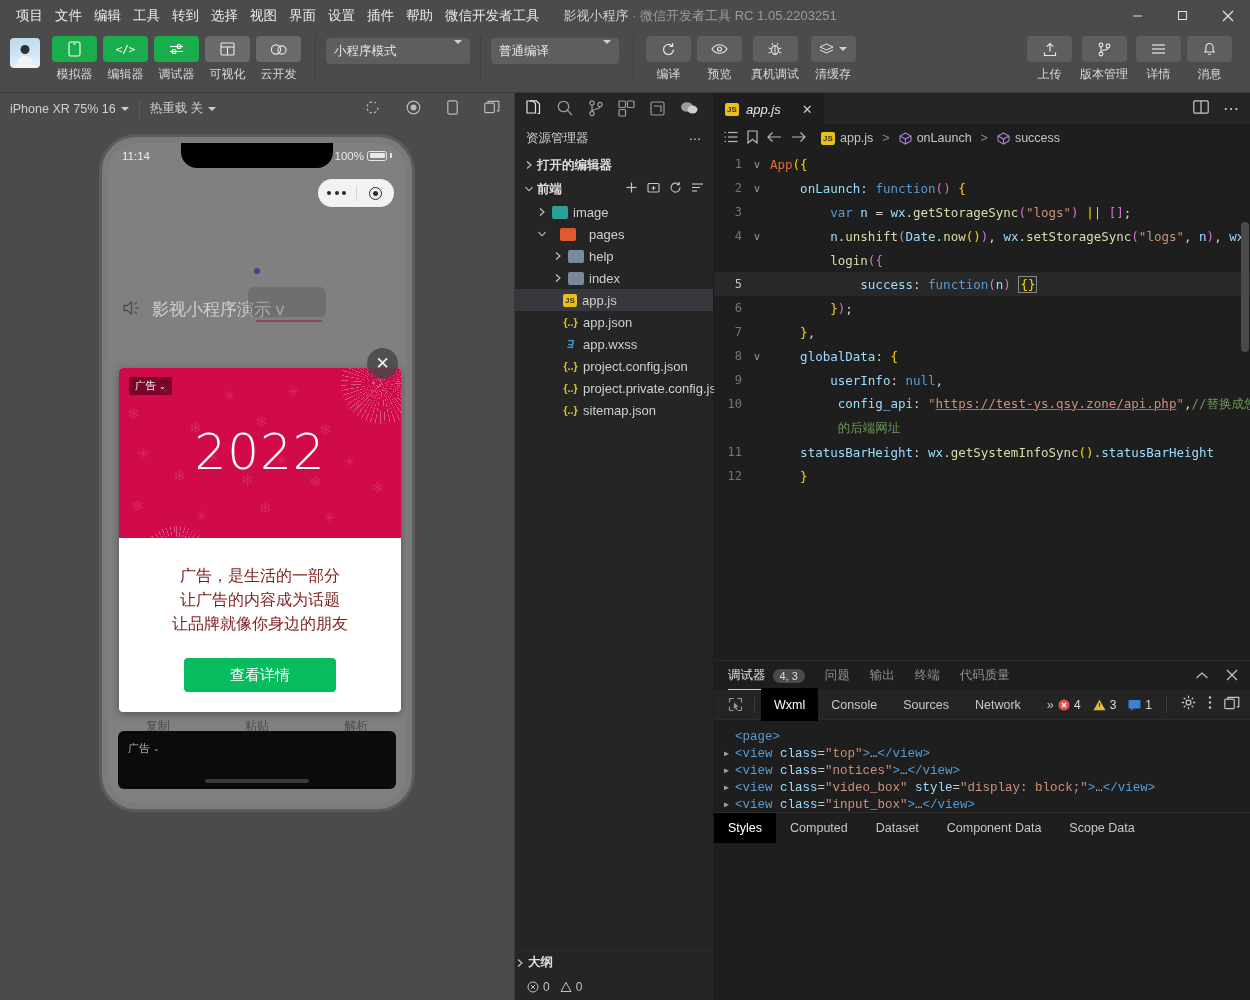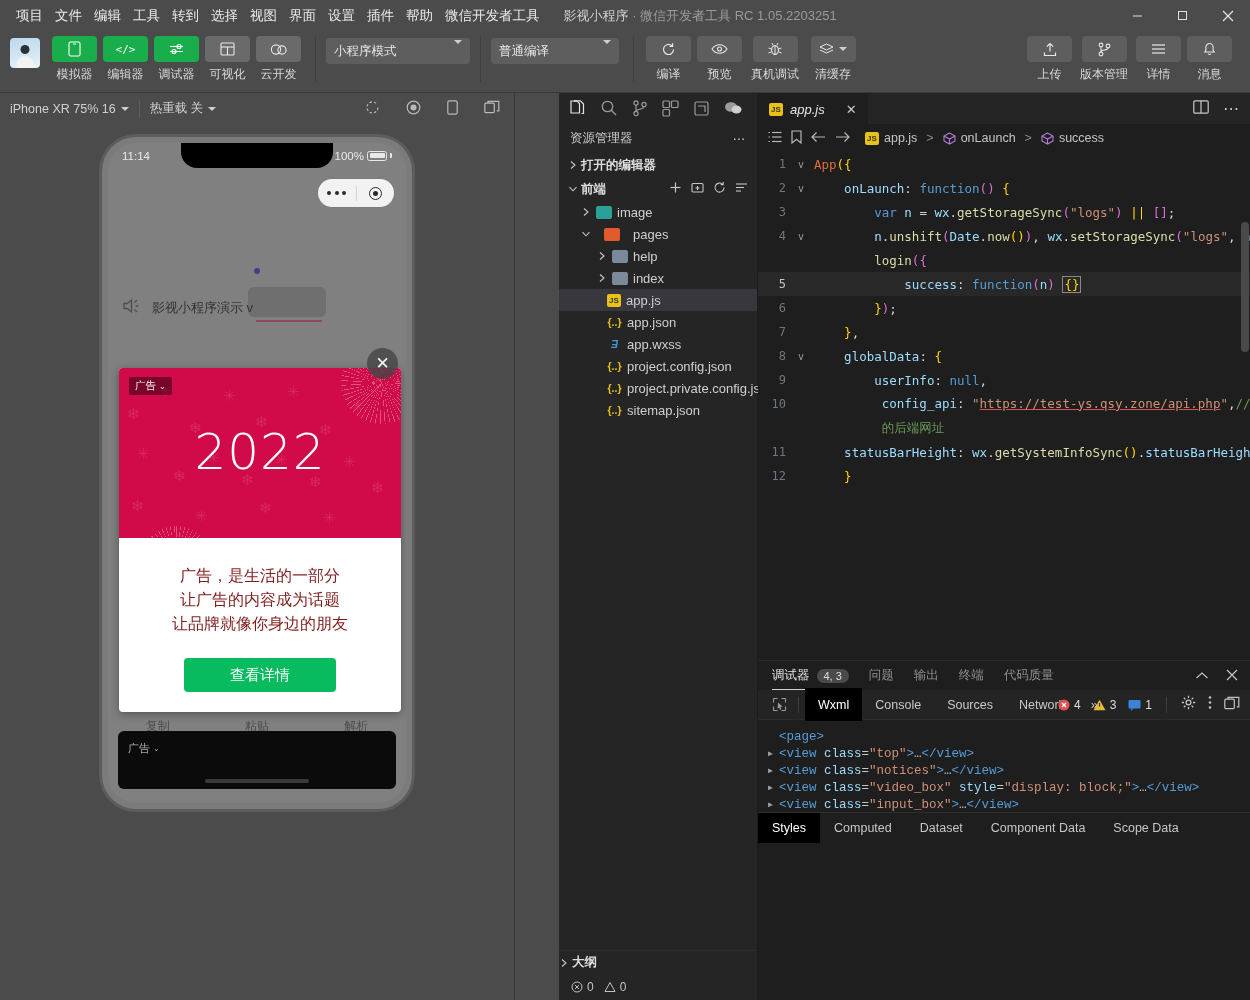--- a/index.html
+++ b/index.html
@@ -99,21 +99,21 @@
   .capsule .dots { flex:1; display:flex; justify-content:center; gap:3.5px; }
   .capsule .dots i { width:4px;height:4px;border-radius:50%;background:#2a2a2a; display:block;}
   .capsule .vline { width:1px; height:15px; background:#d5d5d5; }
   .capsule .target { flex:1; display:flex; justify-content:center; }
   .capsule .target span { width:13px;height:13px;border-radius:50%;border:1.3px solid #2a2a2a; display:flex;align-items:center;justify-content:center;}
   .capsule .target span::after{content:"";width:5px;height:5px;border-radius:50%;background:#2a2a2a;}
 
   .pg-dot { position: absolute; top: 125px; left: 50%; transform: translateX(-50%); width:6px;height:6px;border-radius:50%;background:#3f3f8f; }
 
   .notice-row { position:absolute; top: 155px; left: 0; right:0; display:flex; align-items:center; padding: 0 14px; gap: 10px; }
-  .notice-text { color:#000000; font-size:13px; opacity:.62; white-space:nowrap; }
+  .notice-text { color:#ffffff; font-size:17px; opacity:.62; white-space:nowrap; }
   .input-ghost { position:absolute; top:144px; left: 140px; width: 78px; height: 30px; background: rgba(60,60,60,.25); border-radius: 6px; }
   .input-underline { position:absolute; top:177px; left: 148px; width: 66px; height: 2px; background: #9c2142; opacity:.6;}
 
   .sm-close {
     position:absolute; right: 8px; top: 205px; width: 31px; height: 31px; border-radius:50%;
     background: rgba(70,70,70,.82); color:#f0f0f0; display:flex; align-items:center; justify-content:center;
     font-size: 17px; z-index: 12;
   }
 
   .ad-card {
@@ -149,21 +149,21 @@
   .bottom-ad {
     position:absolute; left: 10px; right: 10px; bottom: 14px; height: 58px;
     background:#0b0b0b; border-radius: 6px; overflow:hidden;
   }
   .bottom-ad .ad-tag2 { position:absolute; left:10px; top:10px; color:#a9a9a9; font-size:11px; display:flex; gap:3px; align-items:center;}
   .home-ind { position:absolute; bottom:6px; left:50%; transform:translateX(-50%); width:104px;height:4px;border-radius:2px;background:#3a3a3a; }
 
   .sim-status { height: 30px; background:#4b4b4b; display:flex; align-items:center; padding: 0 12px; color:#bfbfbf; font-size:12px; gap:8px; position:relative;}
 
   
-  .explorer { width: 199px; background: #252526; display:flex; flex-direction:column; border-right:1px solid #1b1b1b;margin-left:44px; }
+  .explorer { width: 199px; background: #252526; display:flex; flex-direction:column; border-right:1px solid #1b1b1b; }
   .act-row { height: 30px; display:flex; align-items:center; gap: 7px; padding: 0 9px; color:#9b9b9b; }
   .act-row svg { display:block; }
   .exp-head { height: 30px; display:flex; align-items:center; justify-content:space-between; padding: 0 11px; color:#cfcfcf; font-size: 12.5px; }
   .tree-sec { height: 24px; display:flex; align-items:center; color:#ddd; font-size:12.5px; font-weight:bold; padding-left: 5px; gap:3px;}
   .tree-sec .acts { margin-left:auto; display:flex; gap:9px; padding-right: 9px; color:#c6c6c6; }
   .trow { height: 22px; display:flex; align-items:center; font-size:13px; color:#cfcfcf; gap:5px; }
   .trow.sel { background: #37373d; }
   .arrow { width:10px; height:10px; flex:none; }
   .folder { width:16px;height:13px;border-radius:2px; position:relative; flex:none;}
   .fico { width:15px; text-align:center; font-size:10.5px; font-weight:bold; flex:none;}

